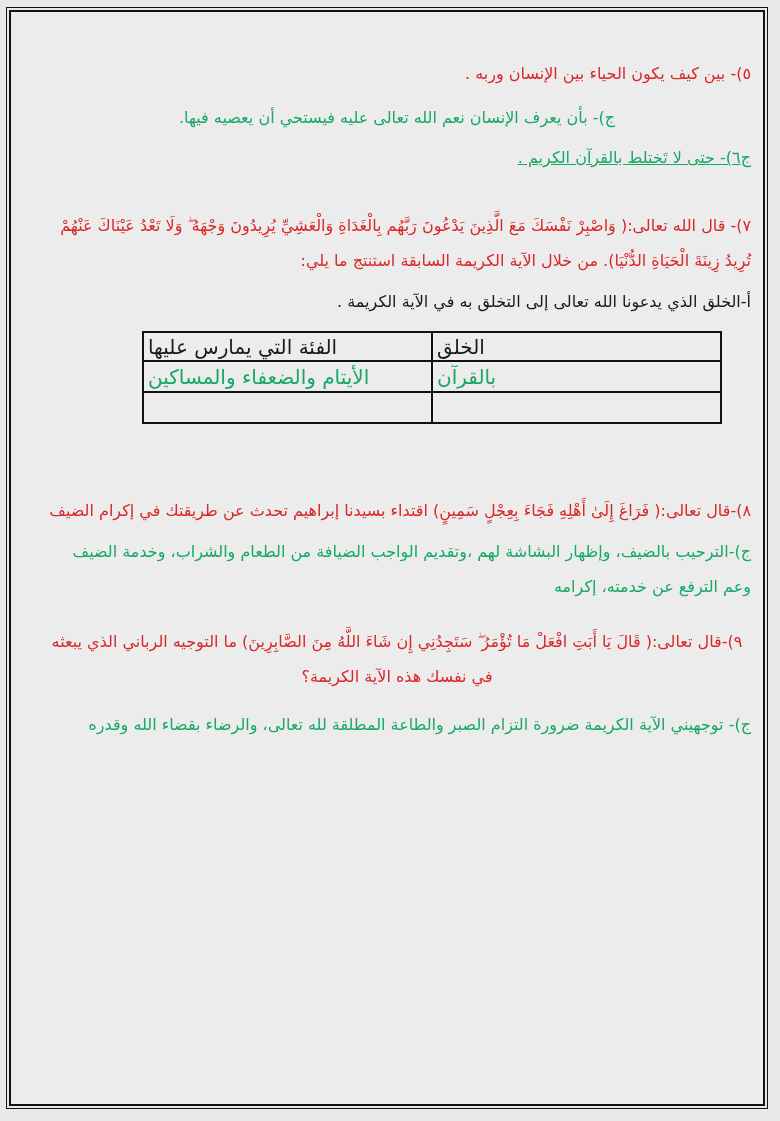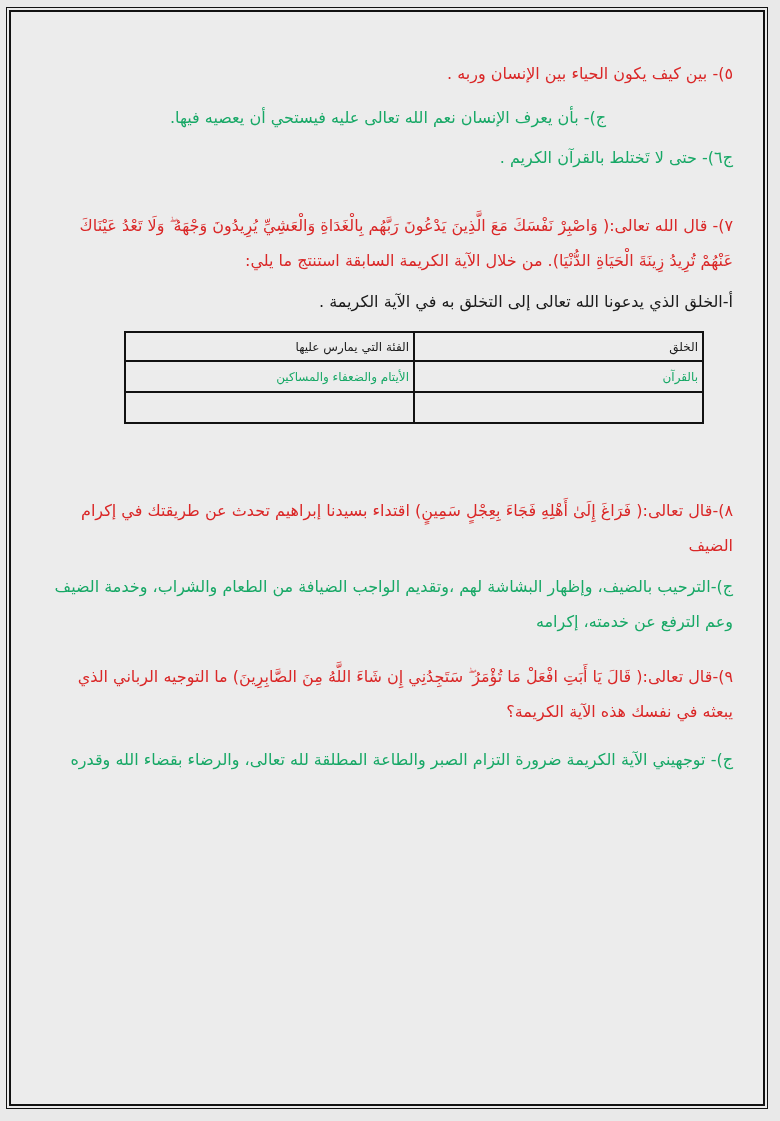--- a/index.html
+++ b/index.html
@@ -11,53 +11,53 @@
   }
   .frame{
     position:absolute;left:9px;top:10px;width:756px;height:1096px;
     background:#ececec;
     border:2px solid #121212;
     box-shadow:0 0 0 2px #e9e9e9, 0 0 0 3px #121212;
     box-sizing:border-box;
   }
   .content{
     position:absolute;inset:0;
-    padding:44px 30px 0 14px;
+    padding:44px 12px 0 14px;
     direction:rtl;text-align:right;
     color:#1a1a1a;
     font-size:16px;
     box-sizing:border-box;
     margin-left:18px;
   }
   p{margin:0;line-height:35px;}
   .q{color:#da2727;}
   .a{color:#17a866;}
   .k{color:#1a1a1a;}
   .mt-a5{margin-top:9px;text-align:center;}
   .mt-q6{margin-top:43px;}
-  .mt-a6{margin-top:5px;}
+  .mt-a6{margin-top:5px;text-decoration:underline;}
   .mt-q7{margin-top:33px;}
   .mt-ia{margin-top:6px;}
   .mt-ib{margin-top:9px;}
   .mt-q8{margin-top:69px;}
   .mt-a8{margin-top:6px;}
-  .mt-q9{margin-top:20px;}
+  .mt-q9{margin-top:20px;text-align:center;}
   .mt-a9{margin-top:13px;}
   table.qtable{
     border-collapse:collapse;
     margin:12px 29px 0 0;
     width:580px;
     table-layout:fixed;
     direction:rtl;
   }
   table.qtable th, table.qtable td{
     border:2px solid #121212;
-    text-align:right;
+    text-align:left;
     font-weight:normal;
-    font-size:12px;
+    font-size:20px;
     padding:0 4px;
   }
   table.qtable th{height:27px;color:#1a1a1a;}
   table.qtable td{height:29px;border-radius:14px;}
   table.qtable td.green{color:#17a866;}
 </style>
 </head>
 <body>
 
 <div class="frame">

